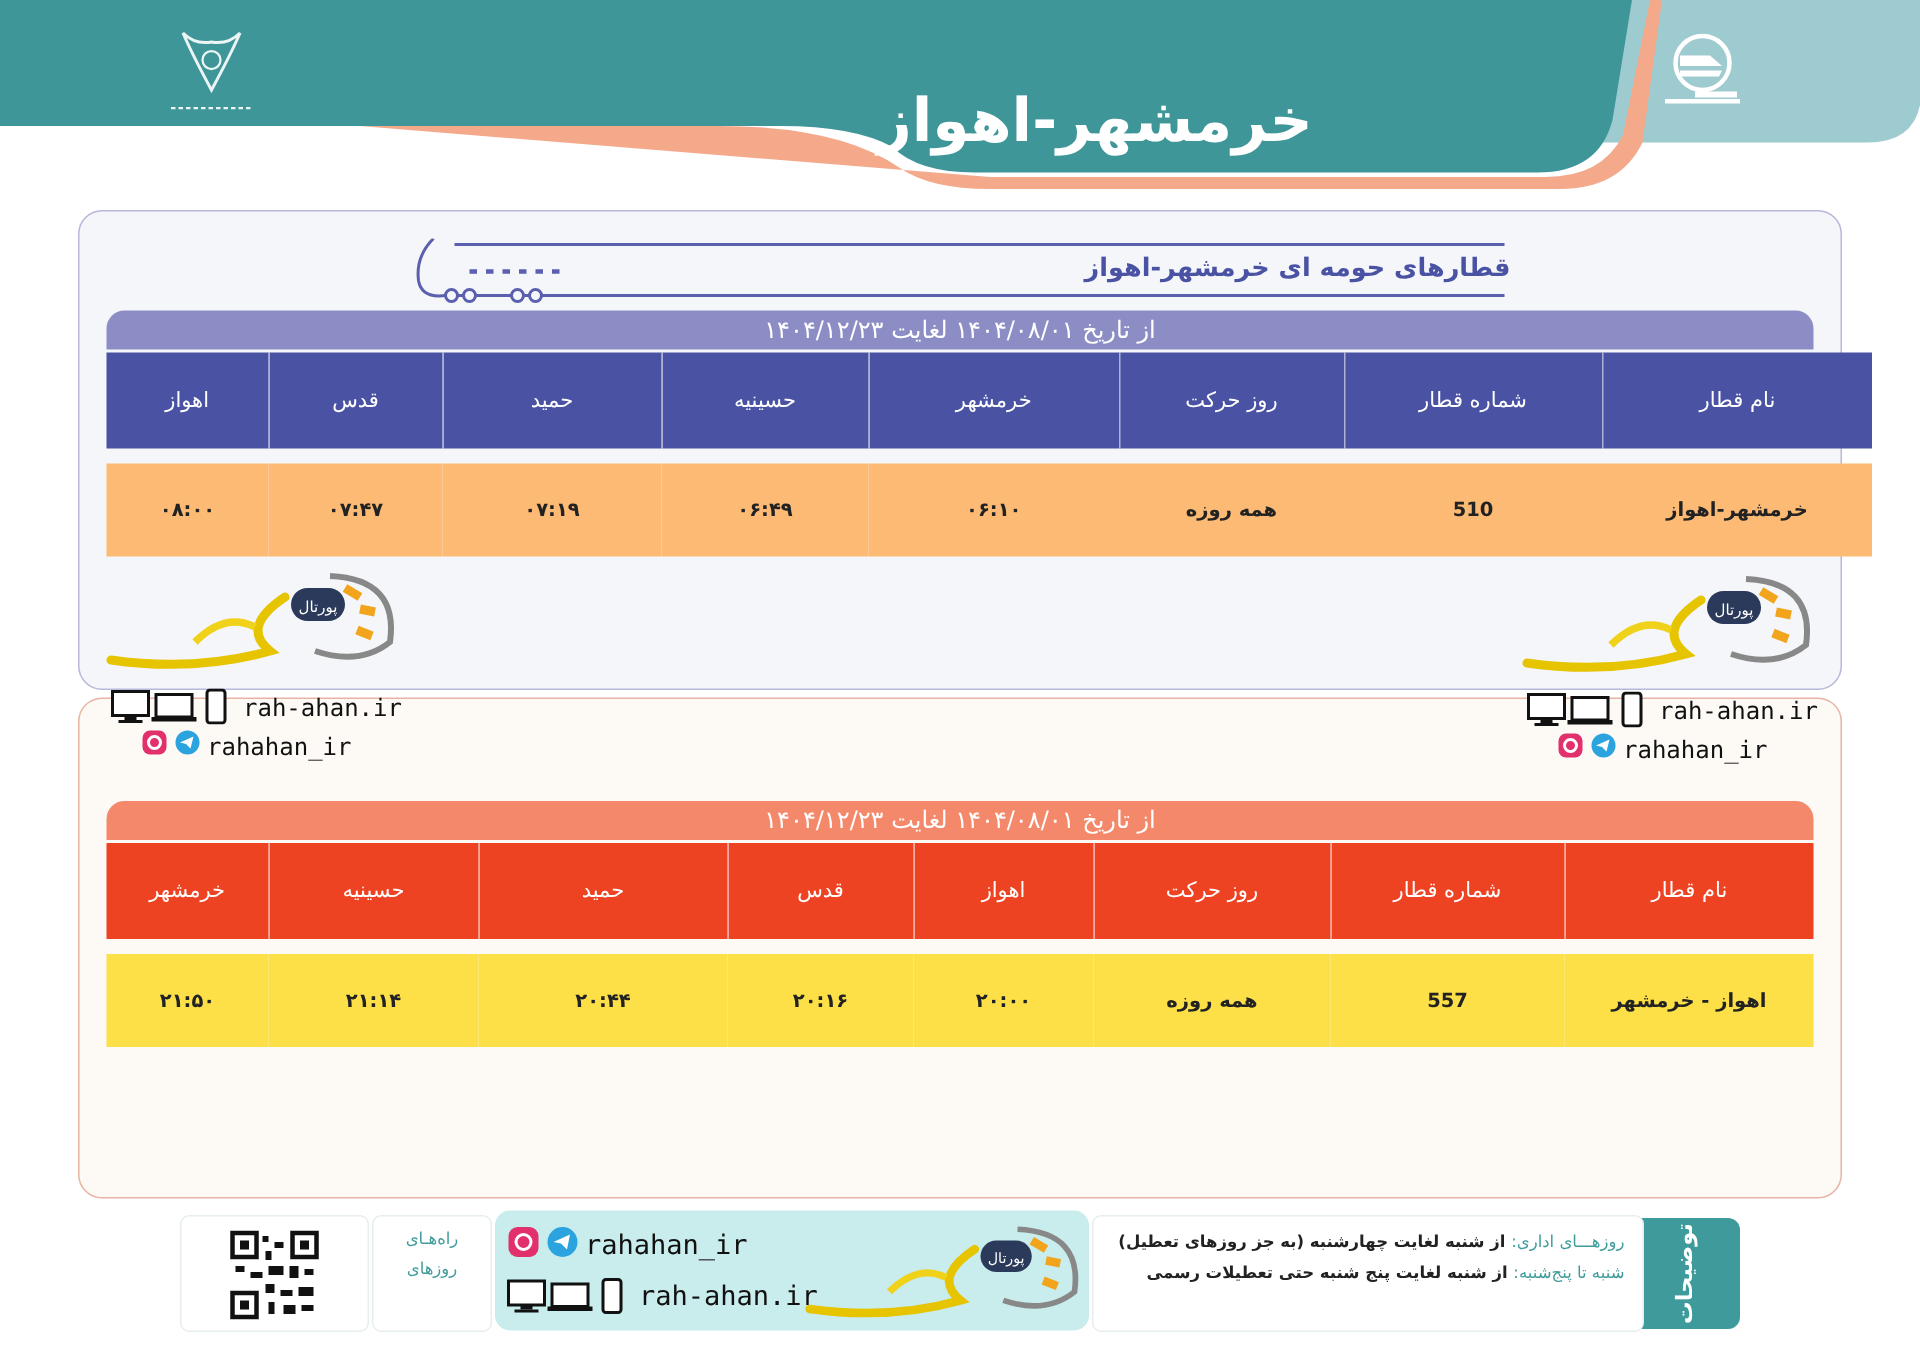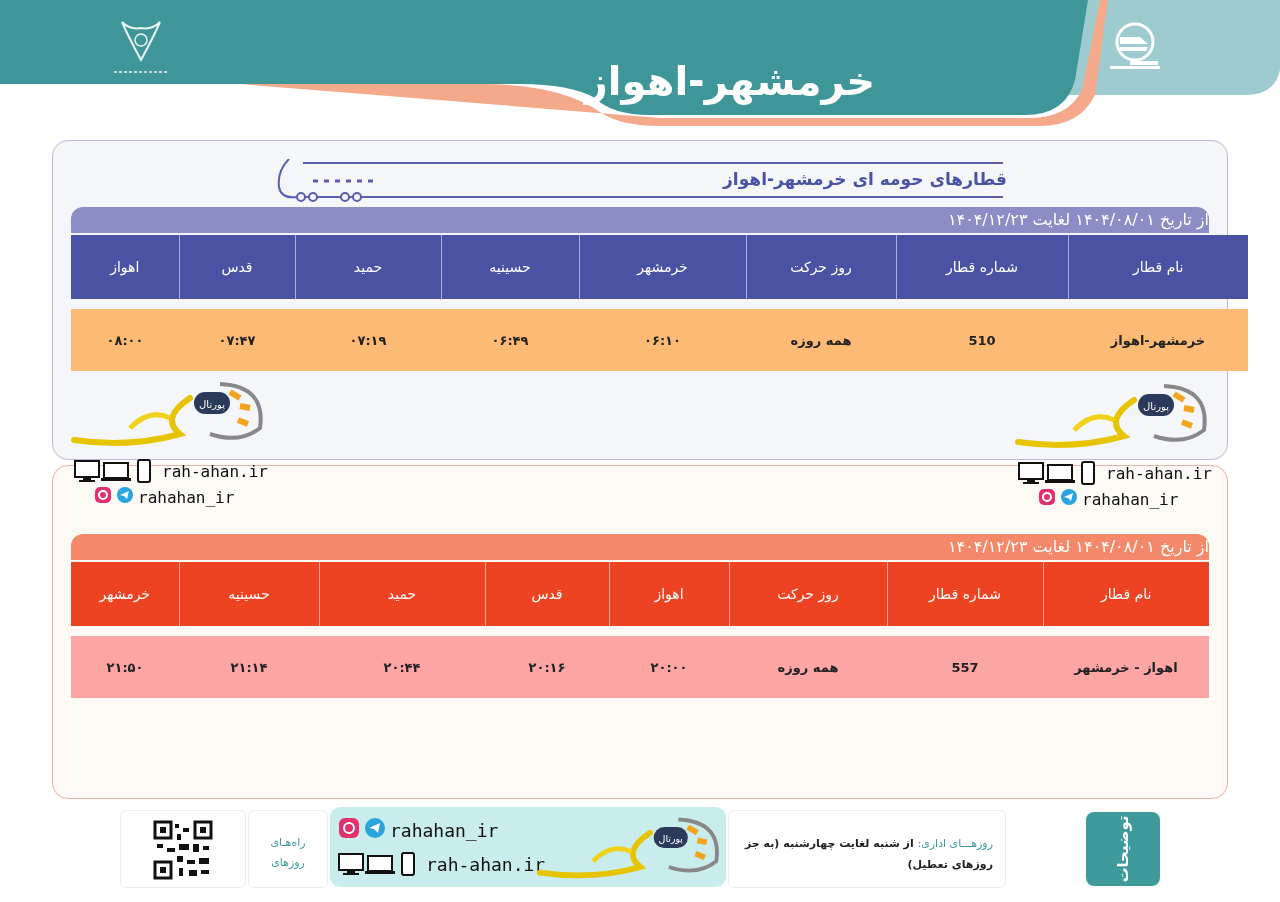--- a/index.html
+++ b/index.html
@@ -15,49 +15,49 @@
 
   
   .section { position: absolute; left: 52px; width: 1176px; border-radius: 16px; }
   .sec-blue { top: 140px; height: 320px; background: #f5f6fa; border: 1px solid #b8b8dc; }
   .sec-orange { top: 465px; height: 334px; background: #fdf9f5; border: 1px solid #e8b4a4; }
 
   .train-banner { position: absolute; height: 44px; }
   .train-banner svg { position: absolute; left: 0; top: 0; }
   .banner-title { position: absolute; font-size: 17px; font-weight: bold; direction: rtl; white-space: nowrap; }
 
-  .date-bar { position: absolute; left: 18px; width: 1138px; height: 26px; border-radius: 12px 12px 0 0; color: #ffffff; font-size: 16px; direction: rtl; text-align: right; line-height: 26px; }
+  .date-bar { position: absolute; left: 18px; width: 1138px; height: 26px; border-radius: 12px 12px 0 0; color: #ffffff; font-size: 16px; direction: rtl; text-align: center; line-height: 26px; }
   .date-bar-blue { background: #8c8dc4; }
   .date-bar-orange { background: #f3896a; }
 
   table.sched { position: absolute; left: 18px; width: 1138px; border-collapse: collapse; direction: rtl; table-layout: fixed; }
   table.sched th { height: 64px; color: #ffffff; font-size: 14px; font-weight: normal; text-align: center; border-left: 1px solid rgba(255,255,255,0.55); }
   table.sched th:last-child { border-left: none; }
   table.sched tr.spacer td { height: 10px; background: transparent; }
   table.sched td.cell { height: 62px; font-size: 13px; font-weight: bold; color: #222; text-align: center; }
   .sched-blue th { background: #4a53a3; }
   .sched-blue td.cell { background: #fdba74; }
   .sched-orange th { background: #ee4323; }
-  .sched-orange td.cell { background: #fca5a5; }
+  .sched-orange td.cell { background: #fde047; }
 
   
   .portal-logo { position: absolute; width: 196px; height: 70px; }
   .contact-block { position: absolute; width: 200px; }
   .contact-line { display: flex; align-items: center; gap: 4px; height: 26px; font-family: "DejaVu Sans Mono", monospace; font-size: 16px; color: #111; }
   .dev-icons { display: inline-flex; gap: 3px; align-items: center; }
   .social-icons { display: inline-flex; gap: 4px; align-items: center; }
 
   
   .footer-box { position: absolute; top: 810px; height: 78px; border-radius: 6px; background: #ffffff; border: 1px solid #e6eef0; }
   .f-notes-tab { left: 1086px; width: 74px; top: 812px; height: 74px; background: #3f9b9b; border: none; border-radius: 8px; }
   .f-notes-tab .vtext { position: absolute; left: 50%; top: 50%; transform: translate(-50%,-50%) rotate(-90deg); color: #fff; font-size: 15px; font-weight: bold; white-space: nowrap; direction: rtl; }
-  .f-notes { left: 728px; width: 278px; direction: rtl; padding: 22px 12px; font-size: 11px; line-height: 21px; color: #222; font-weight: bold; }
+  .f-notes { left: 728px; width: 368px; direction: rtl; padding: 6px 12px; font-size: 11px; line-height: 21px; color: #222; font-weight: bold; }
   .f-notes .lbl { color: #3f9b9b; font-weight: normal; }
   .f-portal { left: 330px; width: 396px; background: #c9ecec; border: none; border-radius: 10px; top: 807px; height: 80px; }
-  .f-contact-label { left: 248px; width: 80px; direction: rtl; text-align: center; font-size: 11px; color: #3f9b9b; padding-top: 22px; line-height: 20px; }
+  .f-contact-label { left: 248px; width: 80px; direction: rtl; text-align: center; font-size: 11px; color: #3f9b9b; padding-top: 5px; line-height: 20px; }
   .f-qr { left: 120px; width: 126px; }
 </style>
 </head>
 <body>
 
 <div class="header">
   <svg width="1280" height="130">
 
     <path d="M0,0 L930,0 Q920,8 900,8 L0,8 Z" fill="#f26b3f"></path>
 
@@ -266,20 +266,21 @@
     <span>rahahan_ir</span>
   </div>
 </div>
 
 <div class="footer-box f-notes-tab">
   <span class="vtext">توضیحات</span>
 </div>
 
 <div class="footer-box f-notes">
   <div><span class="lbl">روزهـــای اداری:</span><span> از شنبه لغایت چهارشنبه (به جز روزهای تعطیل)</span></div>
+  <div><span class="lbl">شنبه تا پنج‌شنبه:</span><span> از شنبه لغایت پنج شنبه حتی تعطیلات رسمی</span></div>
 </div>
 
 <div class="footer-box f-portal">
   <div style="position:absolute; left:8px; top:10px;">
     <div class="contact-line">
       <span class="social-icons">
         <span><svg width="22" height="22">
               <rect x="1" y="1" width="20" height="20" rx="6" fill="#e1306c"></rect>
               <circle cx="11" cy="11" r="5" fill="none" stroke="#fff" stroke-width="2"></circle>
             </svg></span>

